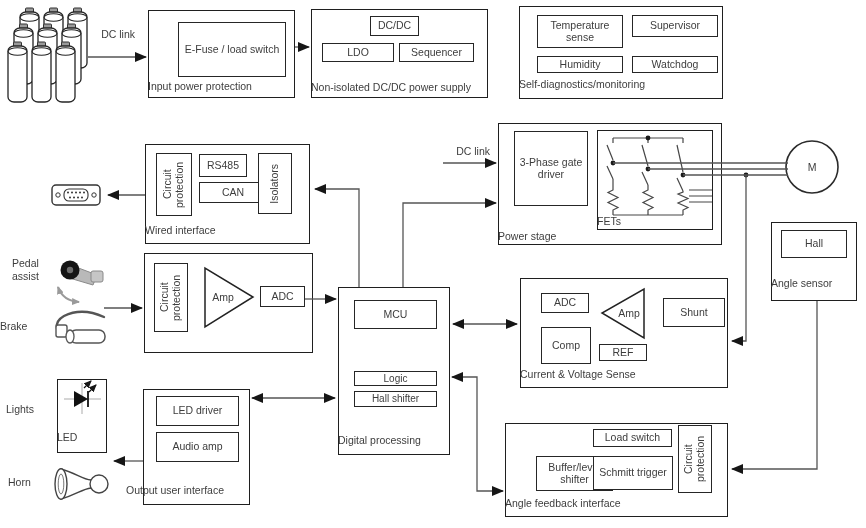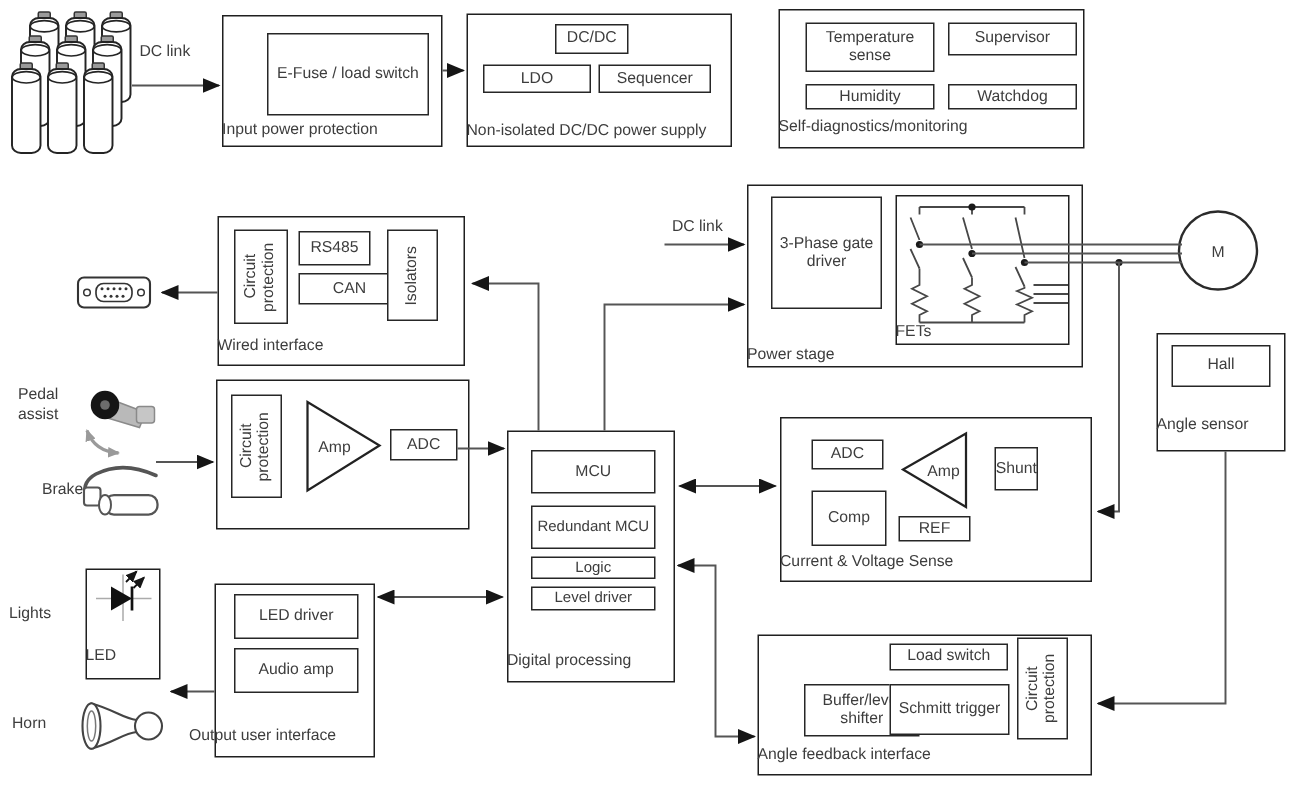--- a/index.html
+++ b/index.html
@@ -6,21 +6,21 @@
   .canvas{position:relative;width:866px;height:528px;background:#fff;overflow:hidden;
           font-family:"Liberation Sans",sans-serif;color:#3d3d3d;}
   .blk{position:absolute;border:1.7px solid #1f1f1f;background:#fff;box-sizing:border-box;}
   .ibx{position:absolute;border:1.5px solid #262626;background:#fff;box-sizing:border-box;
        display:flex;align-items:center;justify-content:center;text-align:center;
        font-size:10.5px;line-height:1.12;color:#3d3d3d;padding:1px;}
   .ibx.sm{font-size:10px;}
   .vert{writing-mode:vertical-rl;transform:rotate(180deg);}
   .cap{position:absolute;font-size:10.5px;color:#3d3d3d;white-space:nowrap;}
   .lbl{position:absolute;font-size:10.5px;color:#3d3d3d;line-height:1.25;}
-  .ctr{text-align:left;}
+  .ctr{text-align:right;}
   svg.overlay{position:absolute;left:0;top:0;z-index:5;pointer-events:none;}
   .cn{stroke:#555;stroke-width:1.3;fill:none;}
   .sch{stroke:#474747;stroke-width:1.2;fill:none;}
   .svgtxt{font-family:"Liberation Sans",sans-serif;font-size:10.5px;fill:#3d3d3d;}
 </style>
 </head>
 <body>
 
 <div class="canvas">
 
@@ -68,21 +68,21 @@
     </div>
   <div class="ibx" style="left:199px;top:182px;width:68px;height:21px">
       <span>CAN</span>
     </div>
   <div class="ibx" style="left:258px;top:153px;width:34px;height:61px">
       <span class="vert">Isolators</span>
     </div>
   <div class="cap" style="left:145px;top:224px;width:165px">Wired interface</div>
 
   <div class="lbl" style="left:12px;top:257px;width:42px">Pedal assist</div>
-  <div class="lbl" style="left:28px;top:320px;width:38px">Brake</div>
+  <div class="lbl" style="left:0;top:320px;width:38px">Brake</div>
 
   <div class="blk" style="left:144px;top:253px;width:169px;height:100px"></div>
   <div class="ibx" style="left:154px;top:263px;width:34px;height:69px">
       <span class="vert">Circuit protection</span>
     </div>
   <div class="ibx" style="left:260px;top:286px;width:45px;height:21px">
       <span>ADC</span>
     </div>
 
   <div class="lbl" style="left:6px;top:403px;width:42px">Lights</div>
@@ -97,45 +97,42 @@
     </div>
   <div class="ibx" style="left:156px;top:432px;width:83px;height:30px">
       <span>Audio amp</span>
     </div>
   <div class="cap" style="left:126px;top:484px;width:141px">Output user interface</div>
 
   <div class="blk" style="left:338px;top:287px;width:112px;height:168px"></div>
   <div class="ibx" style="left:354px;top:300px;width:83px;height:29px">
       <span>MCU</span>
     </div>
-  <div class="ibx sm" style="left:354px;top:337px;width:83px;height:29px">
-      <span>Redundant MCU</span>
-    </div>
   <div class="ibx sm" style="left:354px;top:371px;width:83px;height:15px">
       <span>Logic</span>
     </div>
   <div class="ibx sm" style="left:354px;top:391px;width:83px;height:16px">
-      <span>Level driver</span>
+      <span>Hall shifter</span>
     </div>
   <div class="cap" style="left:338px;top:434px;width:112px">Digital processing</div>
 
   <div class="lbl ctr" style="left:448px;top:145px;width:42px">DC link</div>
   <div class="blk" style="left:498px;top:123px;width:224px;height:122px"></div>
   <div class="ibx" style="left:514px;top:131px;width:74px;height:75px">
       <span>3-Phase gate driver</span>
     </div>
   <div class="blk" style="left:597px;top:130px;width:116px;height:100px;border-width:1.5px"></div>
   <div class="cap" style="left:597px;top:215px;width:116px">FETs</div>
   <div class="cap" style="left:498px;top:230px;width:224px">Power stage</div>
 
   <div class="blk" style="left:520px;top:278px;width:208px;height:110px"></div>
   <div class="ibx" style="left:541px;top:293px;width:48px;height:20px">
       <span>ADC</span>
     </div>
-  <div class="ibx" style="left:663px;top:298px;width:29px;height:29px">
+  <div class="ibx" style="left:663px;top:298px;width:62px;height:29px">
       <span>Shunt</span>
     </div>
   <div class="ibx" style="left:541px;top:327px;width:50px;height:37px">
       <span>Comp</span>
     </div>
   <div class="ibx" style="left:599px;top:344px;width:48px;height:17px">
       <span>REF</span>
     </div>
   <div class="cap" style="left:520px;top:368px;width:208px">Current &amp; Voltage Sense</div>
 

